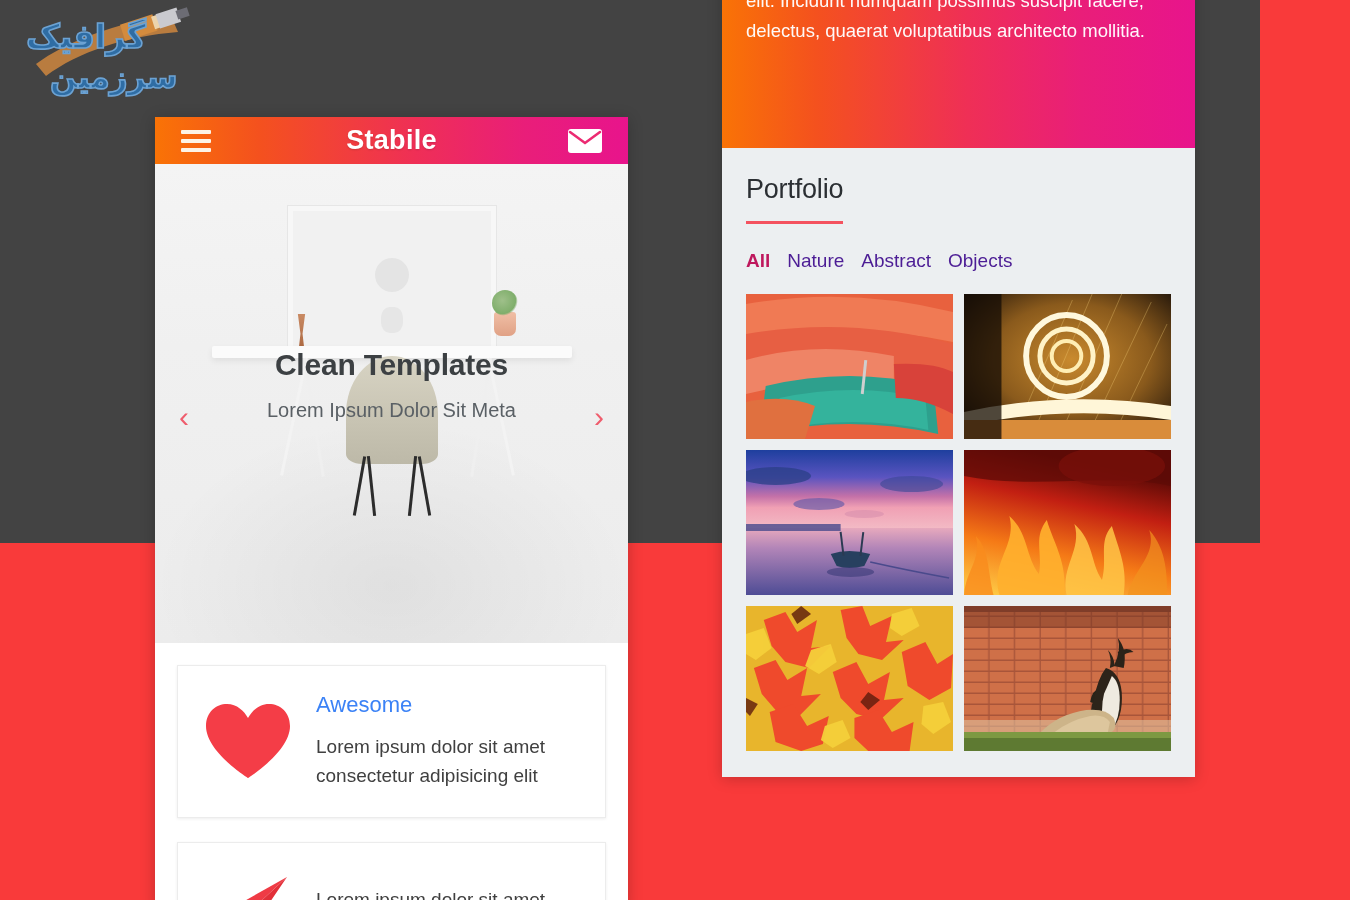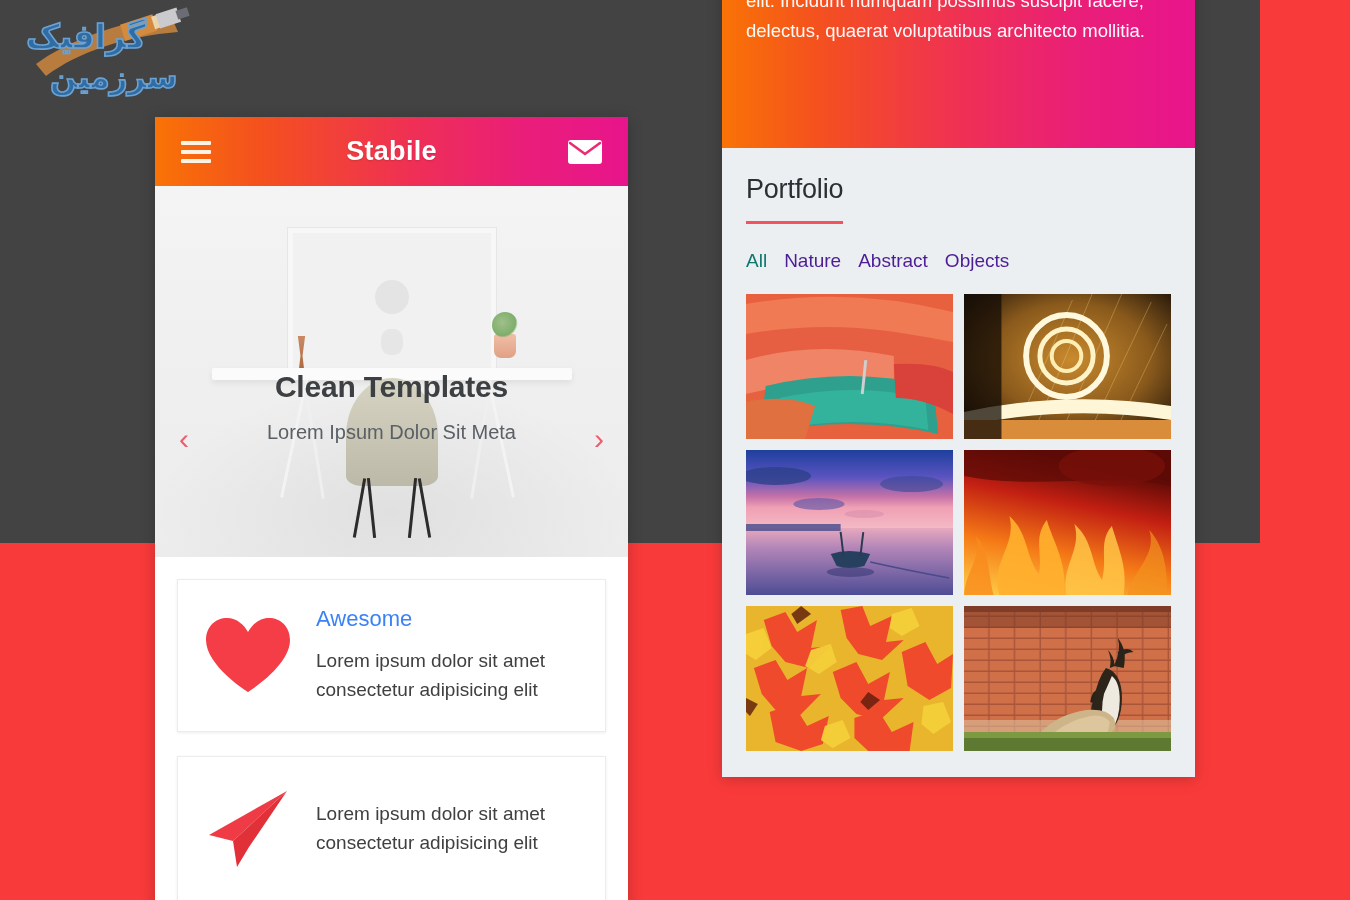--- a/index.html
+++ b/index.html
@@ -33,37 +33,37 @@
   
   .phone {
     position: absolute; left: 155px; top: 117px;
     width: 473px; height: 790px;
     background: #ffffff;
     z-index: 3;
     overflow: hidden;
     box-shadow: 0 2px 14px rgba(0,0,0,.22);
   }
   .phone-header {
-    height: 69px; width: 100%;
+    height: 47px; width: 100%;
     background: linear-gradient(90deg,#f97306 0%,#f4511e 22%,#ef2f56 55%,#e91e79 78%,#e8148c 100%);
     display: flex; align-items: center; justify-content: space-between;
     padding: 0 26px; position: relative;
   }
   .hamburger { width: 30px; height: 22px; display:flex; flex-direction:column; justify-content:space-between; cursor:pointer;}
   .hamburger span { display:block; height:4px; width:100%; background:#fdf3e5; border-radius:1px;}
   .phone-title {
     position:absolute; left:0; right:0; text-align:center;
     color:#fff; font-size:27px; font-weight:bold; letter-spacing:.3px;
     text-shadow: 0 1px 2px rgba(0,0,0,.14);
   }
   .env-icon { width:34px; height:24px; position:relative; z-index:2; cursor:pointer;}
 
   
   .hero {
-    position: relative; height: 371px; width:100%;
+    position: relative; height: 479px; width:100%;
     background:
       radial-gradient(ellipse 70% 48% at 50% 88%, rgba(0,0,0,0.055) 0%, rgba(0,0,0,0) 72%),
       linear-gradient(180deg,#f4f4f4 0%,#f0f0f0 38%,#ececec 100%);
     overflow:hidden;
   }
   
   .desk-frame {
     position:absolute; left:50%; transform:translateX(-50%);
     top: 42px; width:208px; height:150px;
     border:5px solid #f7f7f7; background:#f1f1f1;
@@ -181,21 +181,21 @@
     opacity:.97;
   }
   .rp-body { padding: 26px 24px 0 24px; }
   .rp-title {
     font-size:27px; font-weight:normal; color:#2b2f33; display:inline-block;
     padding-bottom:16px; border-bottom:3px solid #f4525f; letter-spacing:-.2px;
   }
   .rp-underline-wrap { margin-bottom:26px; }
   .rp-filters { display:flex; gap:17px; margin-bottom:22px; }
   .rp-filter { font-size:19px; color:#4c1d95; cursor:pointer; }
-  .rp-filter.active { color:#0f766e; font-weight:normal; }
+  .rp-filter.active { color:#be185d; font-weight:bold; }
   .rp-grid {
     display:grid; grid-template-columns: 1fr 1fr;
     gap: 11px 11px;
   }
   .thumb { width:100%; height:145px; overflow:hidden; background:#ddd; cursor:pointer;}
 
   .heart-svg, .plane-svg { display:block; }
 </style>
 </head>
 <body>

